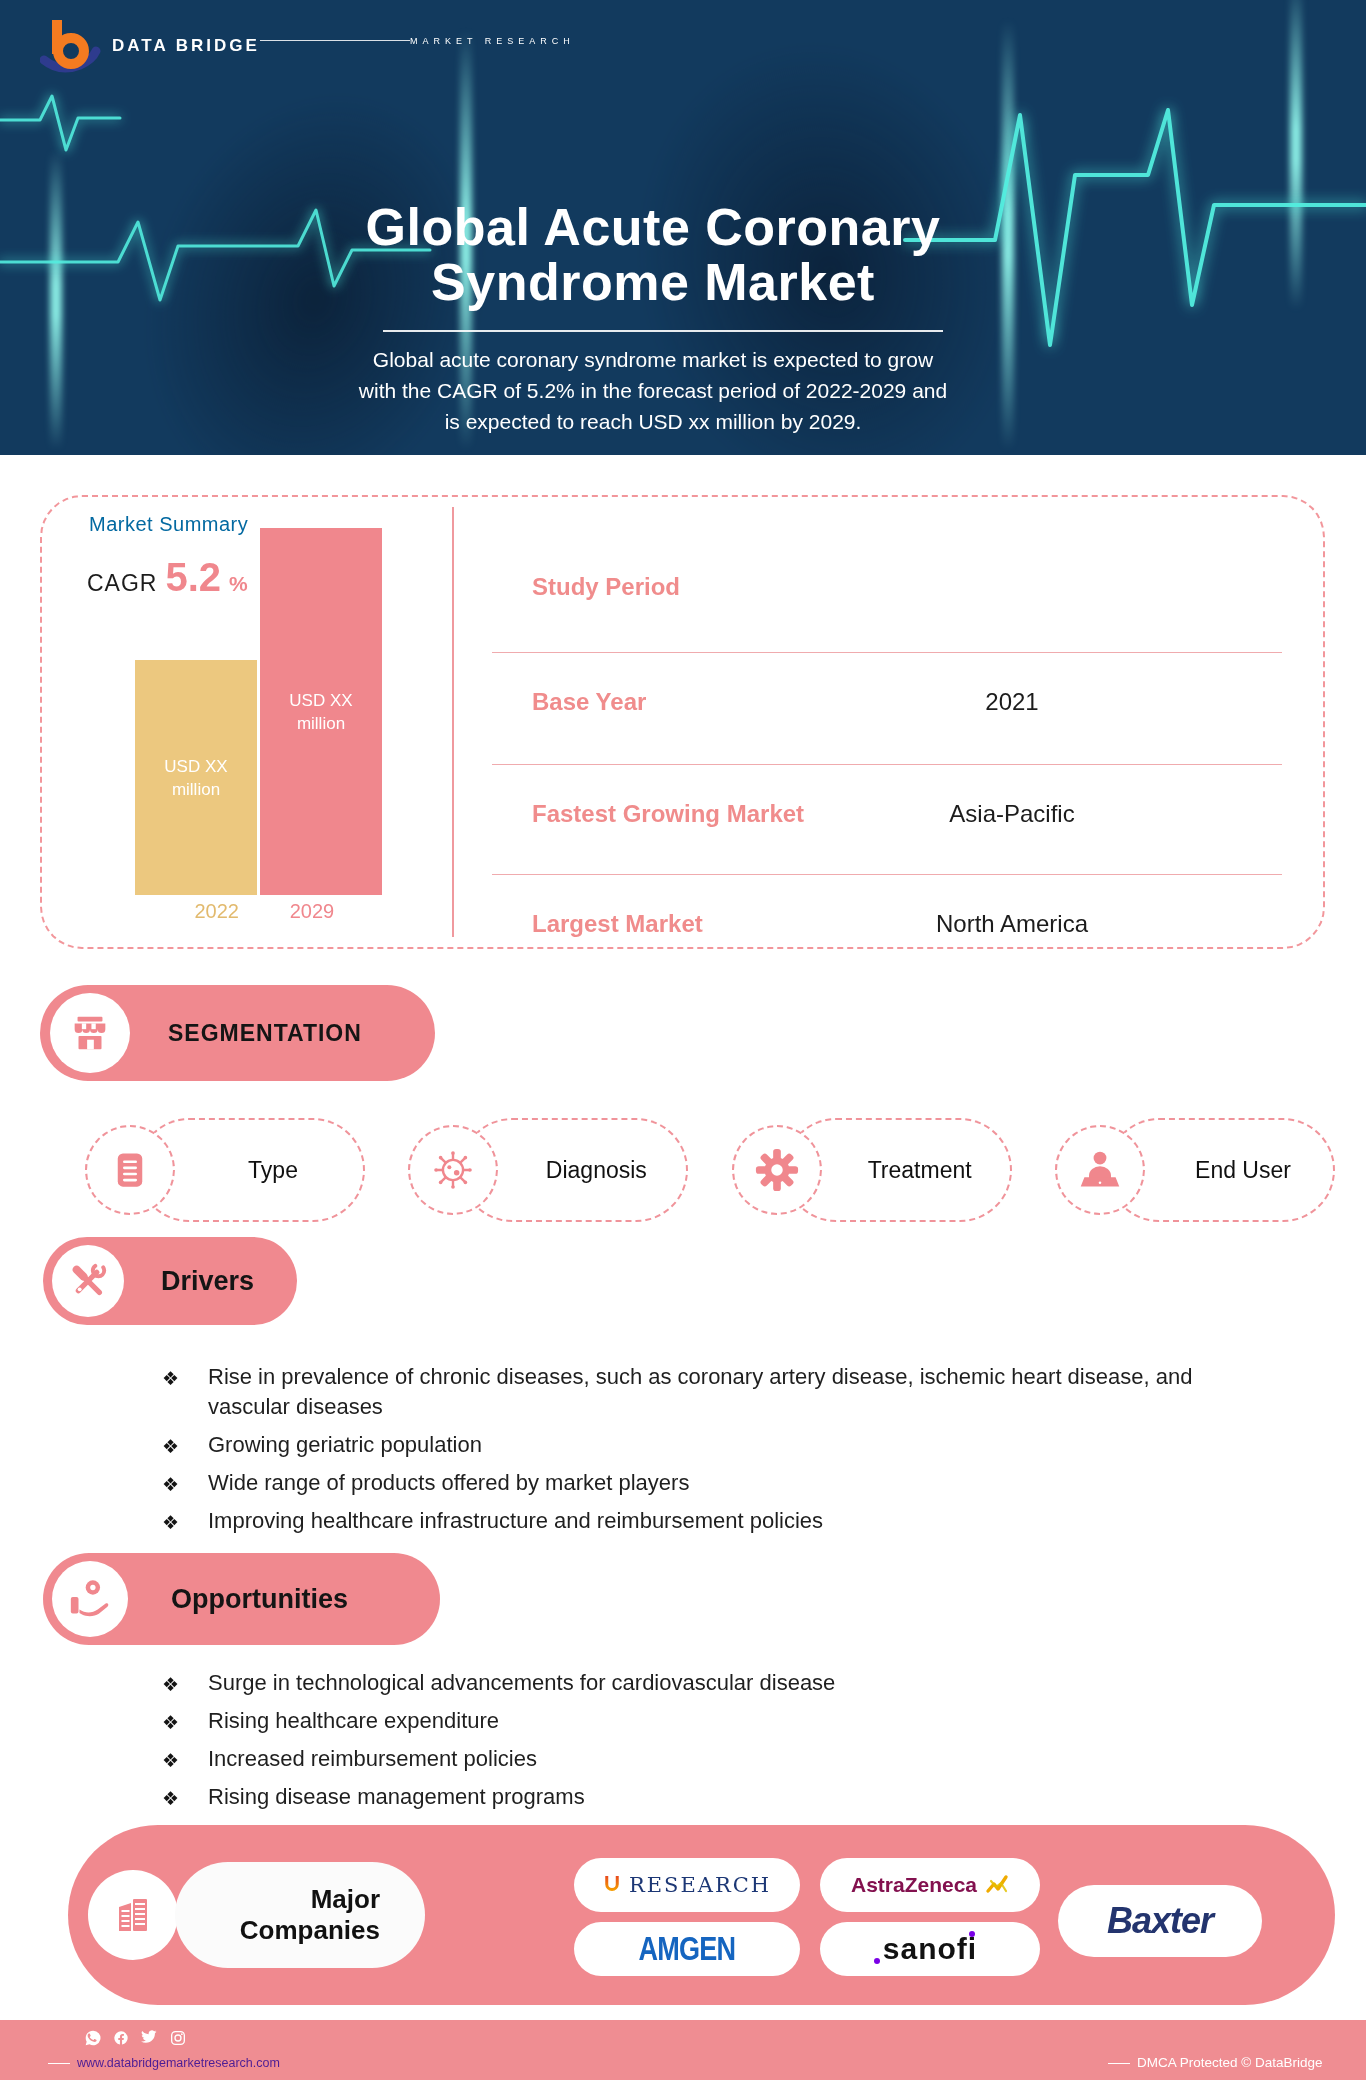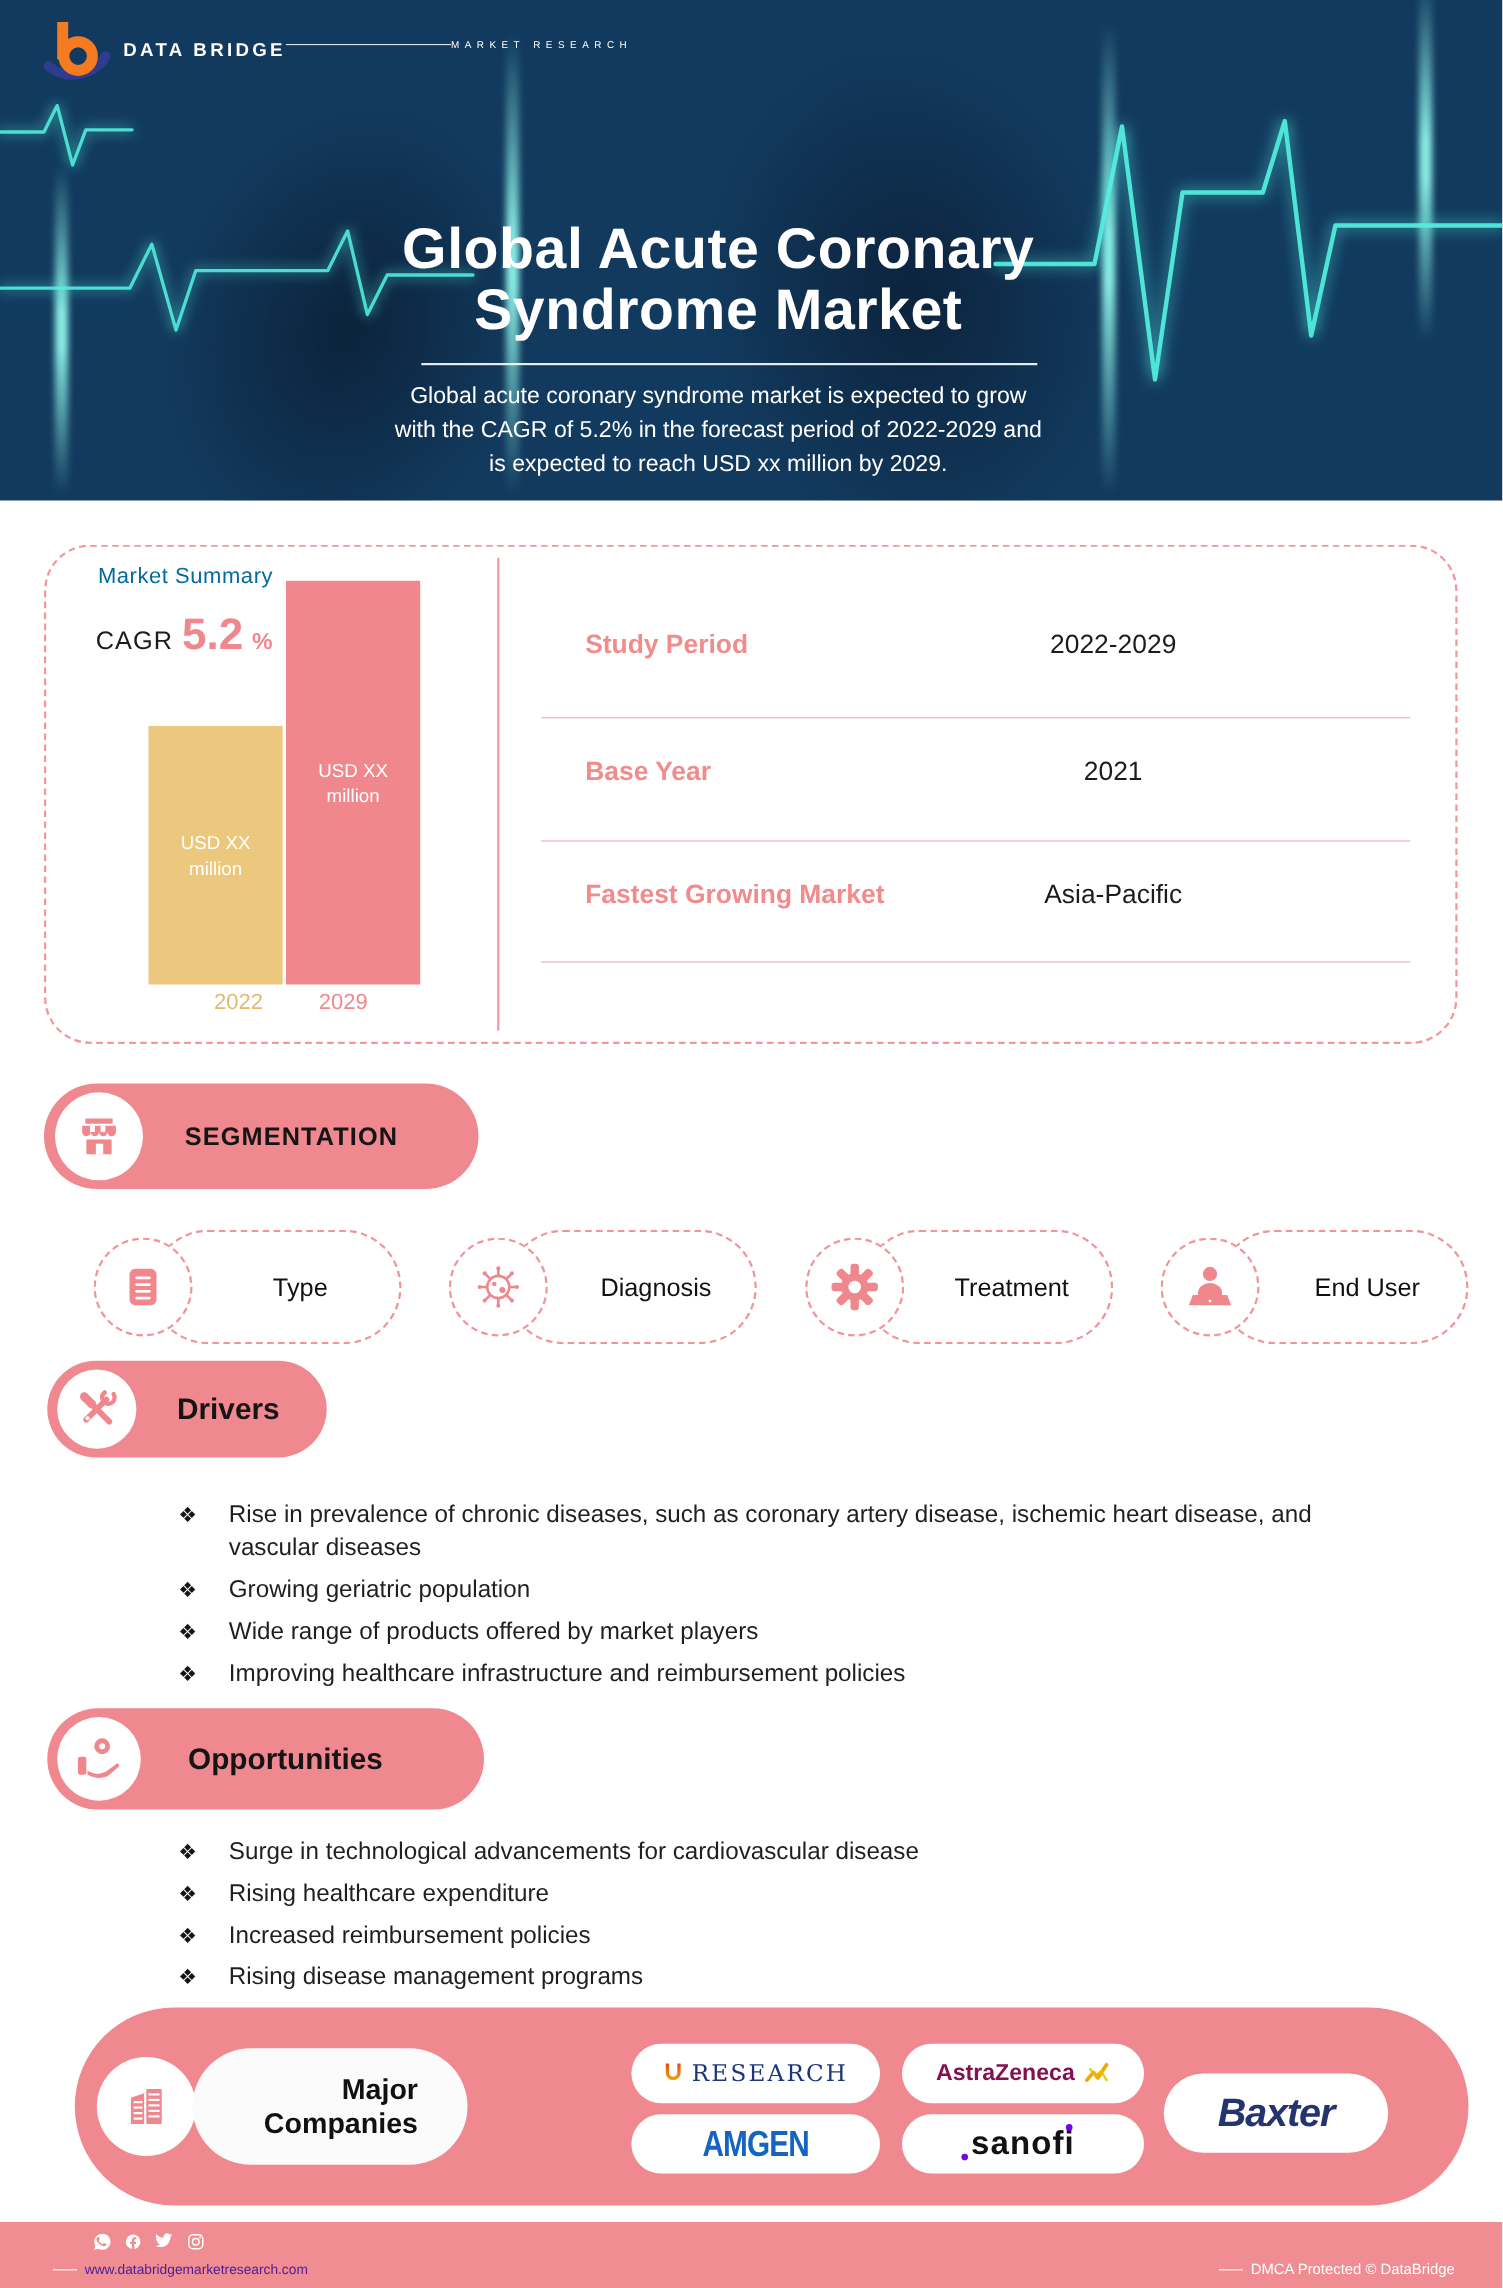--- a/index.html
+++ b/index.html
@@ -167,33 +167,36 @@
     <div class="bar" id="bar-2029">
       <span class="bar-label">USD XX million</span>
     </div>
     <div class="year" id="year-2022">2022</div>
     <div class="year" id="year-2029">2029</div>
 
     <div id="chart-divider"></div>
 
     <div class="fact-row" style="top:55px;">
       <span class="fact-label">Study Period</span>
-      <span class="fact-value">2022-2029</span>
     </div>
     <div class="fact-sep" style="top:155px;"></div>
     <div class="fact-row" style="top:170px;">
       <span class="fact-label">Base Year</span>
       <span class="fact-value">2021</span>
     </div>
     <div class="fact-sep" style="top:267px;"></div>
     <div class="fact-row" style="top:282px;">
       <span class="fact-label">Fastest Growing Market</span>
       <span class="fact-value">Asia-Pacific</span>
     </div>
     <div class="fact-sep" style="top:377px;"></div>
+    <div class="fact-row" style="top:392px;">
+      <span class="fact-label">Largest Market</span>
+      <span class="fact-value">North America</span>
+    </div>
   </div>
 
   <div class="pink-pill" id="seg-pill">
     <div class="pill-circle">
       <svg width="46" height="46" viewBox="0 0 48 48">
         <g fill="#f0878d">
           <rect x="11" y="7" width="26" height="5" rx="1"></rect>
           <path d="M8 14 h32 v6 a4 4 0 0 1 -8 0 a4 4 0 0 1 -8 0 a4 4 0 0 1 -8 0 a4 4 0 0 1 -8 0 z"></path>
           <rect x="12" y="27" width="24" height="14" rx="1"></rect>
         </g>

